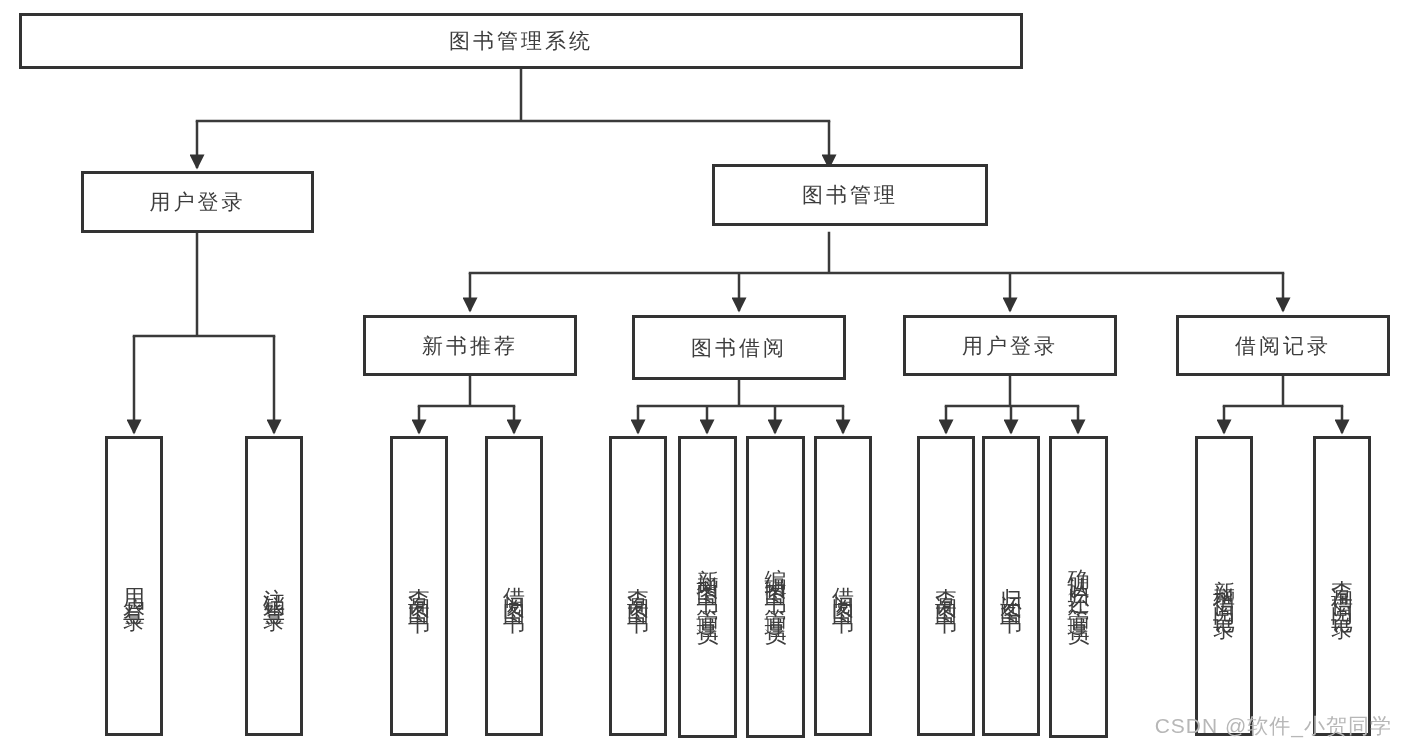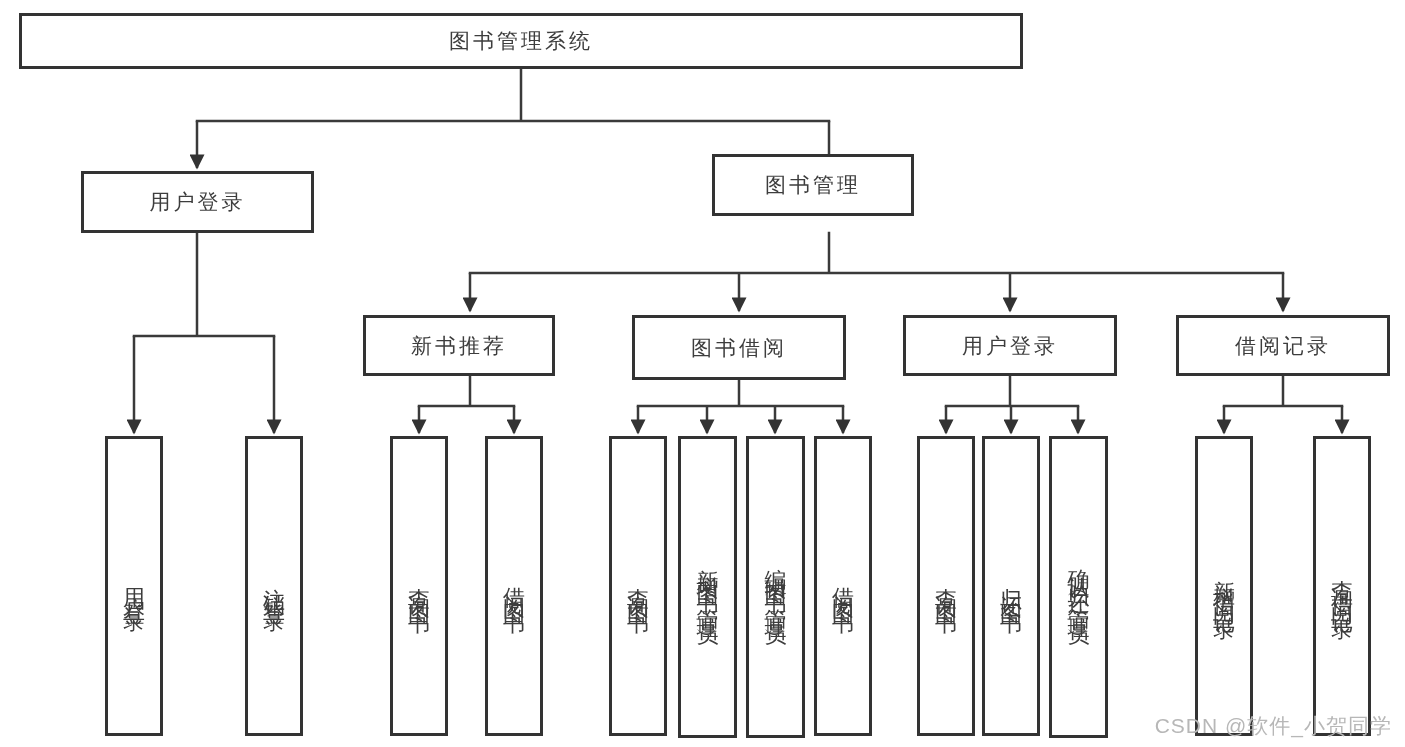--- a/index.html
+++ b/index.html
@@ -65,23 +65,23 @@
       <line x1="1011" y1="406" x2="1011" y2="433" marker-end="url(#arw)"></line>
       <line x1="1078" y1="406" x2="1078" y2="433" marker-end="url(#arw)"></line>
       <line x1="1224" y1="406" x2="1224" y2="433" marker-end="url(#arw)"></line>
       <line x1="1342" y1="406" x2="1342" y2="433" marker-end="url(#arw)"></line>
     </g>
   </svg>
 
   <div class="box h" style="left:19px;top:13px;width:1004px;height:56px">图书管理系统</div>
 
   <div class="box h" style="left:81px;top:171px;width:233px;height:62px">用户登录</div>
-  <div class="box h" style="left:712px;top:154px;width:202px;height:62px">图书管理</div>
+  <div class="box h" style="left:712px;top:164px;width:276px;height:62px">图书管理</div>
 
-  <div class="box h" style="left:363px;top:315px;width:192px;height:61px">新书推荐</div>
+  <div class="box h" style="left:363px;top:315px;width:214px;height:61px">新书推荐</div>
   <div class="box h" style="left:632px;top:315px;width:214px;height:65px">图书借阅</div>
   <div class="box h" style="left:903px;top:315px;width:214px;height:61px">用户登录</div>
   <div class="box h" style="left:1176px;top:315px;width:214px;height:61px">借阅记录</div>
 
   <div class="box v" style="left:105px;top:436px;width:58px;height:300px">用户登录</div>
   <div class="box v" style="left:245px;top:436px;width:58px;height:300px">注销登录</div>
 
   <div class="box v" style="left:390px;top:436px;width:58px;height:300px">查询图书</div>
   <div class="box v" style="left:485px;top:436px;width:58px;height:300px">借阅图书</div>
 

